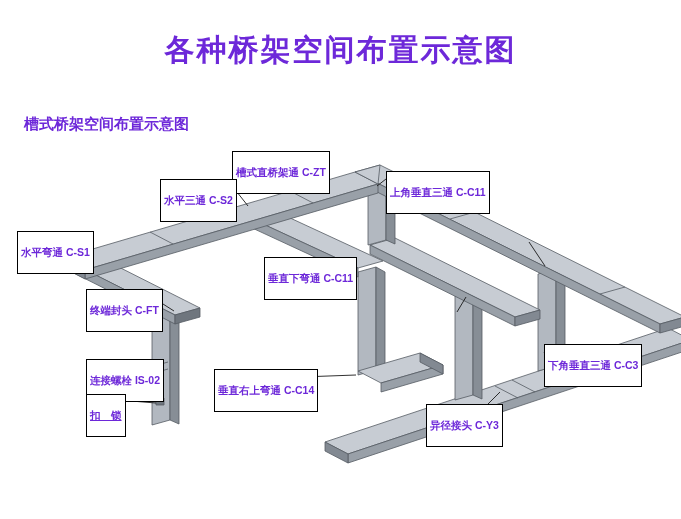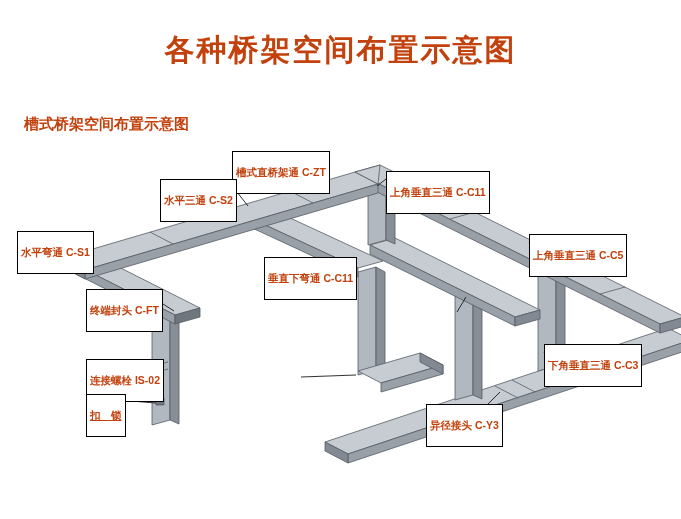--- a/index.html
+++ b/index.html
@@ -1,17 +1,17 @@
 <!DOCTYPE html>
 <html><head>
 <meta charset="utf-8">
 <style>
   html,body{margin:0;padding:0;background:#fff;}
   .stage{position:relative;width:681px;height:519px;background:#ffffff;overflow:hidden;
-         font-family:"Liberation Sans","DejaVu Sans",sans-serif;color:#c2410c;}
+         font-family:"Liberation Sans","DejaVu Sans",sans-serif;color:#6d28d9;}
   .page-title{position:absolute;top:30px;left:0;width:100%;text-align:center;
               font-size:30px;font-weight:700;letter-spacing:2px;}
   .section-subtitle{position:absolute;top:115px;left:24px;font-size:15px;font-weight:700;text-align:center;}
   .diagram-svg{position:absolute;top:0;left:0;}
   .lbl{position:absolute;border:1px solid #000;background:#fff;padding:14px 3px;
        font-size:10.5px;font-weight:700;line-height:1.25;white-space:nowrap;z-index:3;}
 </style>
 </head>
 <body>
 
@@ -122,20 +122,20 @@
         <line x1="488" y1="404" x2="500" y2="392"></line>
       </g>
     </g>
   </svg>
 
   <div class="lbl" style="left:232px;top:151px;">槽式直桥架通 C-ZT</div>
   <div class="lbl" style="left:160px;top:179px;">水平三通 C-S2</div>
   <div class="lbl" style="left:386px;top:171px;">上角垂直三通 C-C11</div>
   <div class="lbl" style="left:17px;top:231px;">水平弯通 C-S1</div>
   <div class="lbl" style="left:264px;top:257px;">垂直下弯通 C-C11</div>
-  <div class="lbl" style="left:529px;top:234px;">上角垂直三通 C-C5</div>
   <div class="lbl" style="left:86px;top:289px;">终端封头 C-FT</div>
   <div class="lbl" style="left:86px;top:359px;">连接螺栓 IS-02</div>
+  <div class="lbl" style="left:214px;top:369px;">垂直右上弯通 C-C14</div>
   <div class="lbl" style="left:544px;top:344px;">下角垂直三通 C-C3</div>
   <div class="lbl" style="left:86px;top:394px;text-decoration:underline;">扣　锁</div>
   <div class="lbl" style="left:426px;top:404px;">异径接头 C-Y3</div>
 
 </div>
 
 </body></html>

